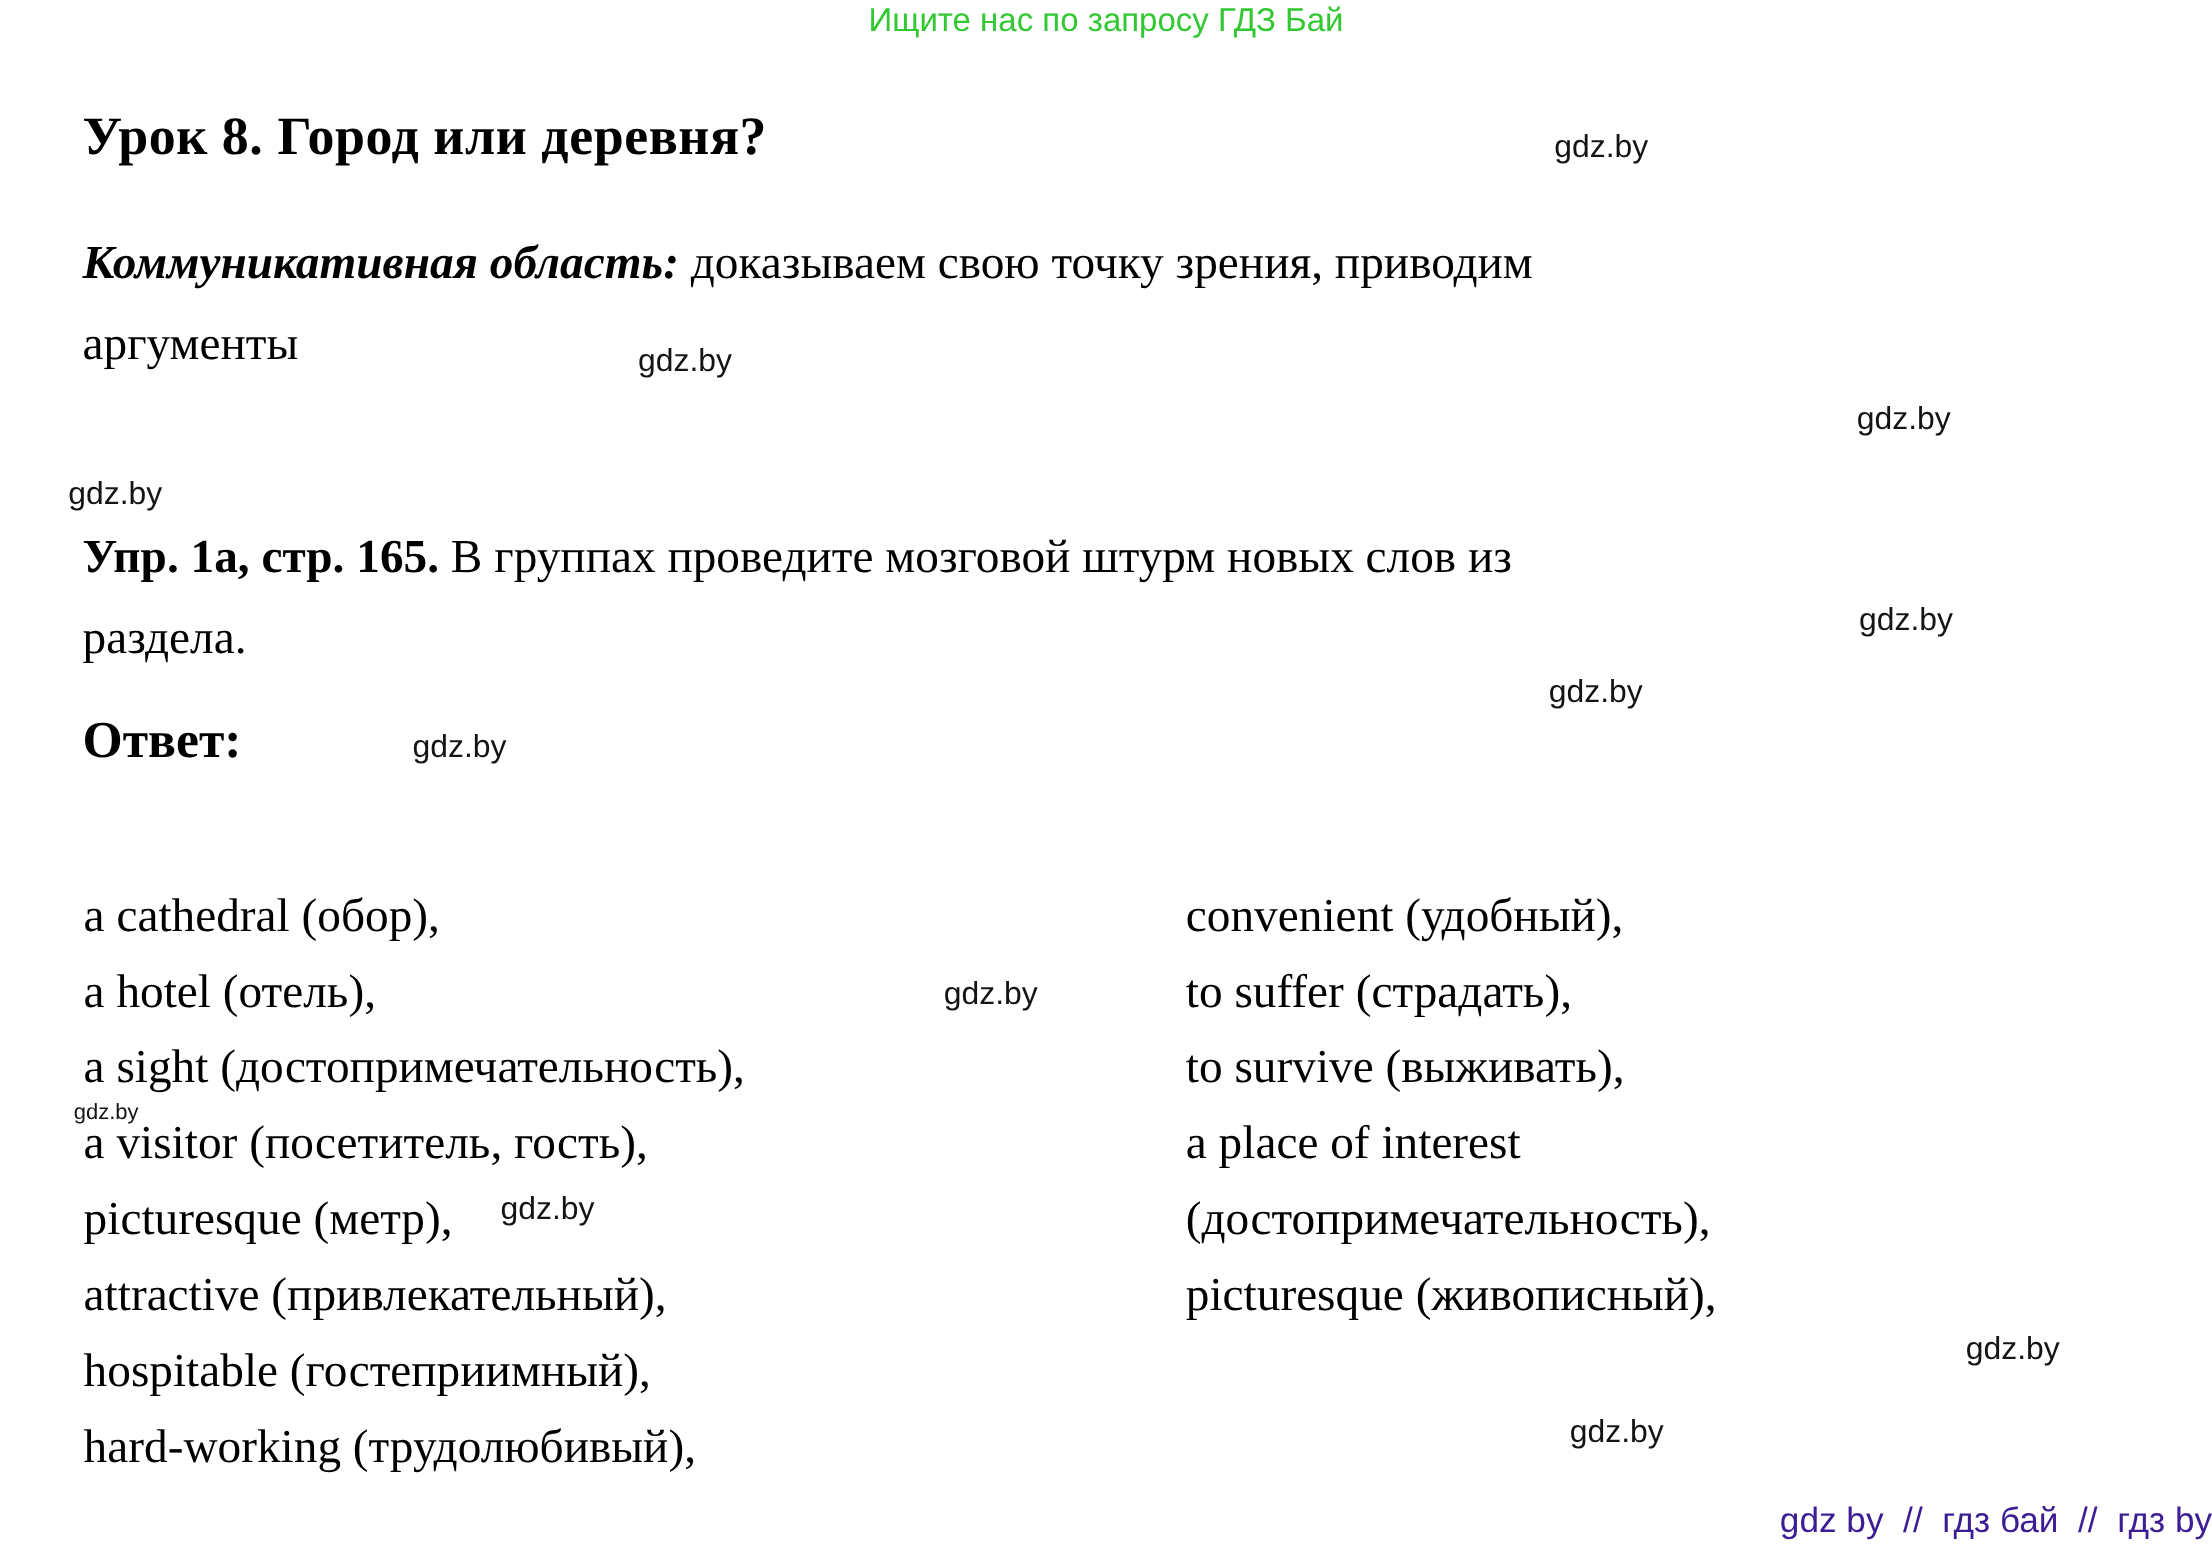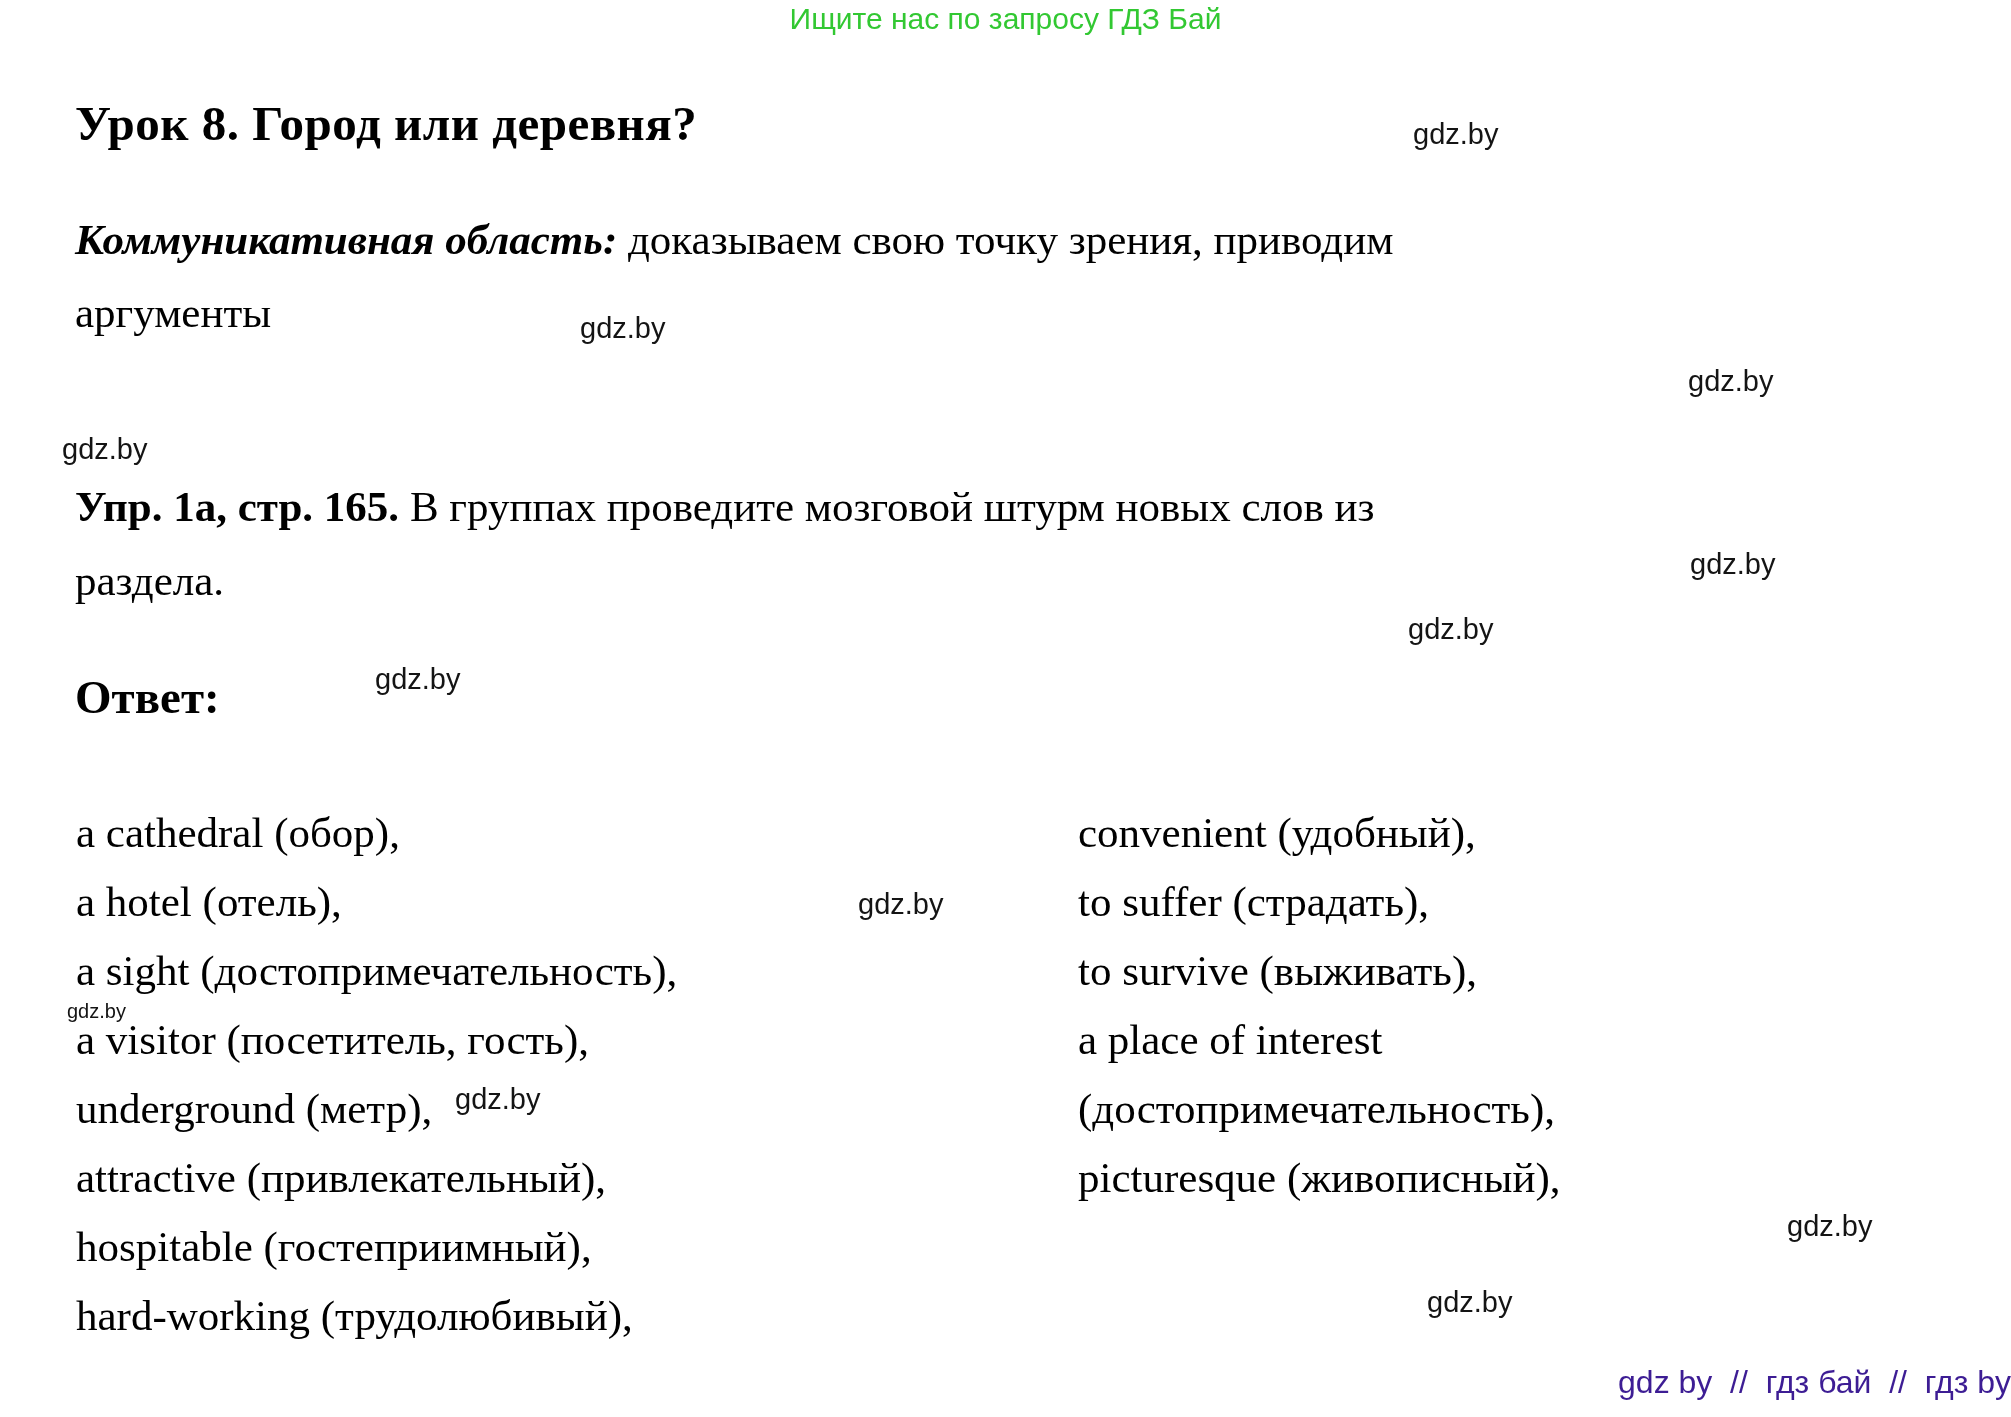--- a/index.html
+++ b/index.html
@@ -19,21 +19,21 @@
   .title {
     position:absolute; left:75px; top:62px;
     font-size:49px; font-weight:bold; letter-spacing:0.5px;
   }
   .para { position:absolute; font-size:43px; }
   .para-1 { left:75px; top:203px; line-height:73px; width:1850px; }
   .para-2 { left:75px; top:470px; line-height:74px; width:1850px; }
   .bi { font-weight:bold; font-style:italic;margin-top:16px; }
   .b  { font-weight:bold; }
   .answer-label {
-    position:absolute; left:75px; top:670px;
+    position:absolute; left:75px; top:646px;
     font-size:47px; font-weight:bold;
   }
   .vocab {
     position:absolute; font-size:43px; line-height:69px;
   }
   .vocab-left  { left:76px;  top:798px; }
   .vocab-right { left:1078px; top:798px; }
   .wm {
     position:absolute;
     font-family:"Liberation Sans", sans-serif;
@@ -71,21 +71,21 @@
   <div class="wm" style="left:1408px; top:613px;">gdz.by</div>
   <div class="wm" style="left:375px; top:663px;">gdz.by</div>
 
   <div class="answer-label">Ответ:</div>
 
   <div class="vocab vocab-left">
       <div class="vocab-line">a cathedral (обор),</div>
       <div class="vocab-line">a hotel (отель),</div>
       <div class="vocab-line">a sight (достопримечательность),</div>
       <div class="vocab-line">a visitor (посетитель, гость),</div>
-      <div class="vocab-line">underground (метр),</div>
+      <div class="vocab-line">picturesque (метр),</div>
       <div class="vocab-line">attractive (привлекательный),</div>
       <div class="vocab-line">hospitable (гостеприимный),</div>
       <div class="vocab-line">hard-working (трудолюбивый),</div>
     </div>
   <div class="vocab vocab-right">
       <div class="vocab-line">convenient (удобный),</div>
       <div class="vocab-line">to suffer (страдать),</div>
       <div class="vocab-line">to survive (выживать),</div>
       <div class="vocab-line">a place of interest</div>
       <div class="vocab-line">(достопримечательность),</div>

